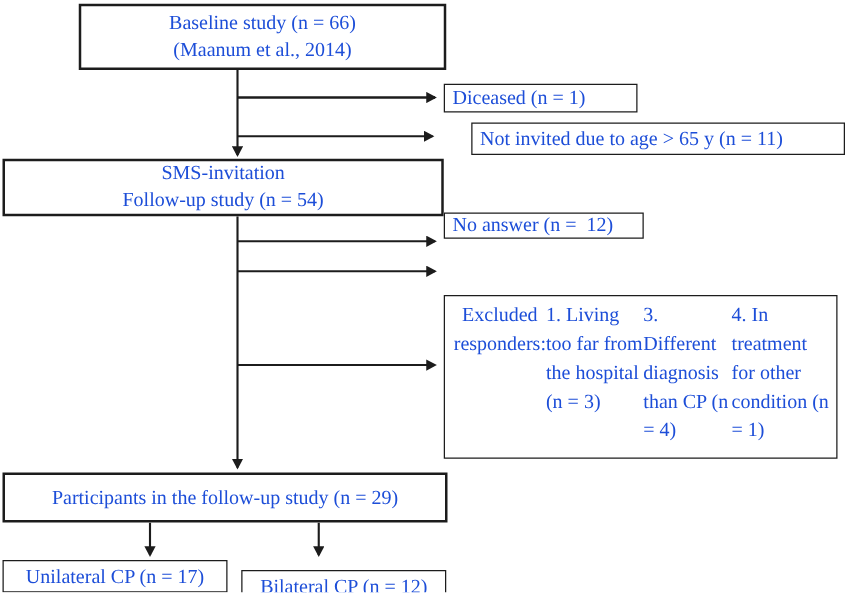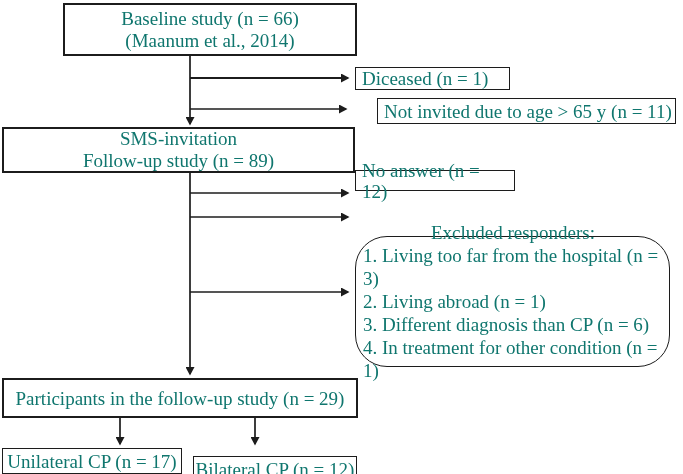--- a/index.html
+++ b/index.html
@@ -2,22 +2,22 @@
 <html><head>
 <meta charset="utf-8">
 <style>
   html, body { margin: 0; padding: 0; background: #ffffff; }
   .canvas {
     position: relative;
     width: 683px;
     height: 474px;
     background: #ffffff;
     font-family: "Liberation Serif", "DejaVu Serif", serif;
-    color: #0f766e;
-    font-size: 19px;
+    color: #1d4ed8;
+    font-size: 16px;
     overflow: hidden;
   }
   .arrows {
     position: absolute;
     left: 0; top: 0;
     width: 683px; height: 474px;
     z-index: 1;
   }
   .box {
     position: absolute;
@@ -34,26 +34,24 @@
   .box.center { justify-content: center; text-align: right; }
   .box.leftpad { padding-left: 6px; padding-right: 0; align-items: center; }
   .box.stack {
     flex-direction: column;
     justify-content: center;
     text-align: center;
   }
   .box.stack .line { line-height: 22px; }
   
   .box.excluded {
-    flex-direction: column;
     align-items: stretch;
     justify-content: center;
     line-height: 23px;
     padding: 4px 6px 4px 7px;
-    border-radius: 32px;
   }
   .excluded-title { text-align: center; }
   .excluded-item { text-align: left; }
 </style>
 </head>
 <body>
 
 <div class="canvas">
 
   <svg class="arrows" viewBox="0 0 683 474" xmlns="http://www.w3.org/2000/svg">
@@ -90,33 +88,32 @@
   <div class="box leftpad" style="left:355px; top:67px; width:155px; height:23px;">
     <span>Diceased (n = 1)</span>
   </div>
 
   <div class="box leftpad" style="left:353px; top:98px; width:299px; height:26px;margin-left:24px;">
     <span>Not invited due to age &gt; 65 y (n = 11)</span>
   </div>
 
   <div class="box main stack" style="left:2px; top:127px; width:353px; height:46px;">
     <div class="line">SMS-invitation</div>
-    <div class="line">Follow-up study (n = 89)</div>
+    <div class="line">Follow-up study (n = 54)</div>
   </div>
 
   <div class="box leftpad" style="left:355px; top:170px; width:160px; height:21px;">
     <span>No answer (n =  12)</span>
   </div>
 
 
   <div class="box excluded" style="left:355px; top:236px; width:315px; height:131px;">
     <div class="excluded-title">Excluded responders:</div>
     <div class="excluded-item">1. Living too far from the hospital (n = 3)</div>
-    <div class="excluded-item">2. Living abroad (n = 1)</div>
-    <div class="excluded-item">3. Different diagnosis than CP (n = 6)</div>
+    <div class="excluded-item">3. Different diagnosis than CP (n = 4)</div>
     <div class="excluded-item">4. In treatment for other condition (n = 1)</div>
   </div>
 
   <div class="box main center" style="left:2px; top:378px; width:356px; height:40px;">
     <span>Participants in the follow-up study (n = 29)</span>
   </div>
 
   <div class="box center" style="left:2px; top:448px; width:180px; height:26px;">
     <span>Unilateral CP (n = 17)</span>
   </div>

